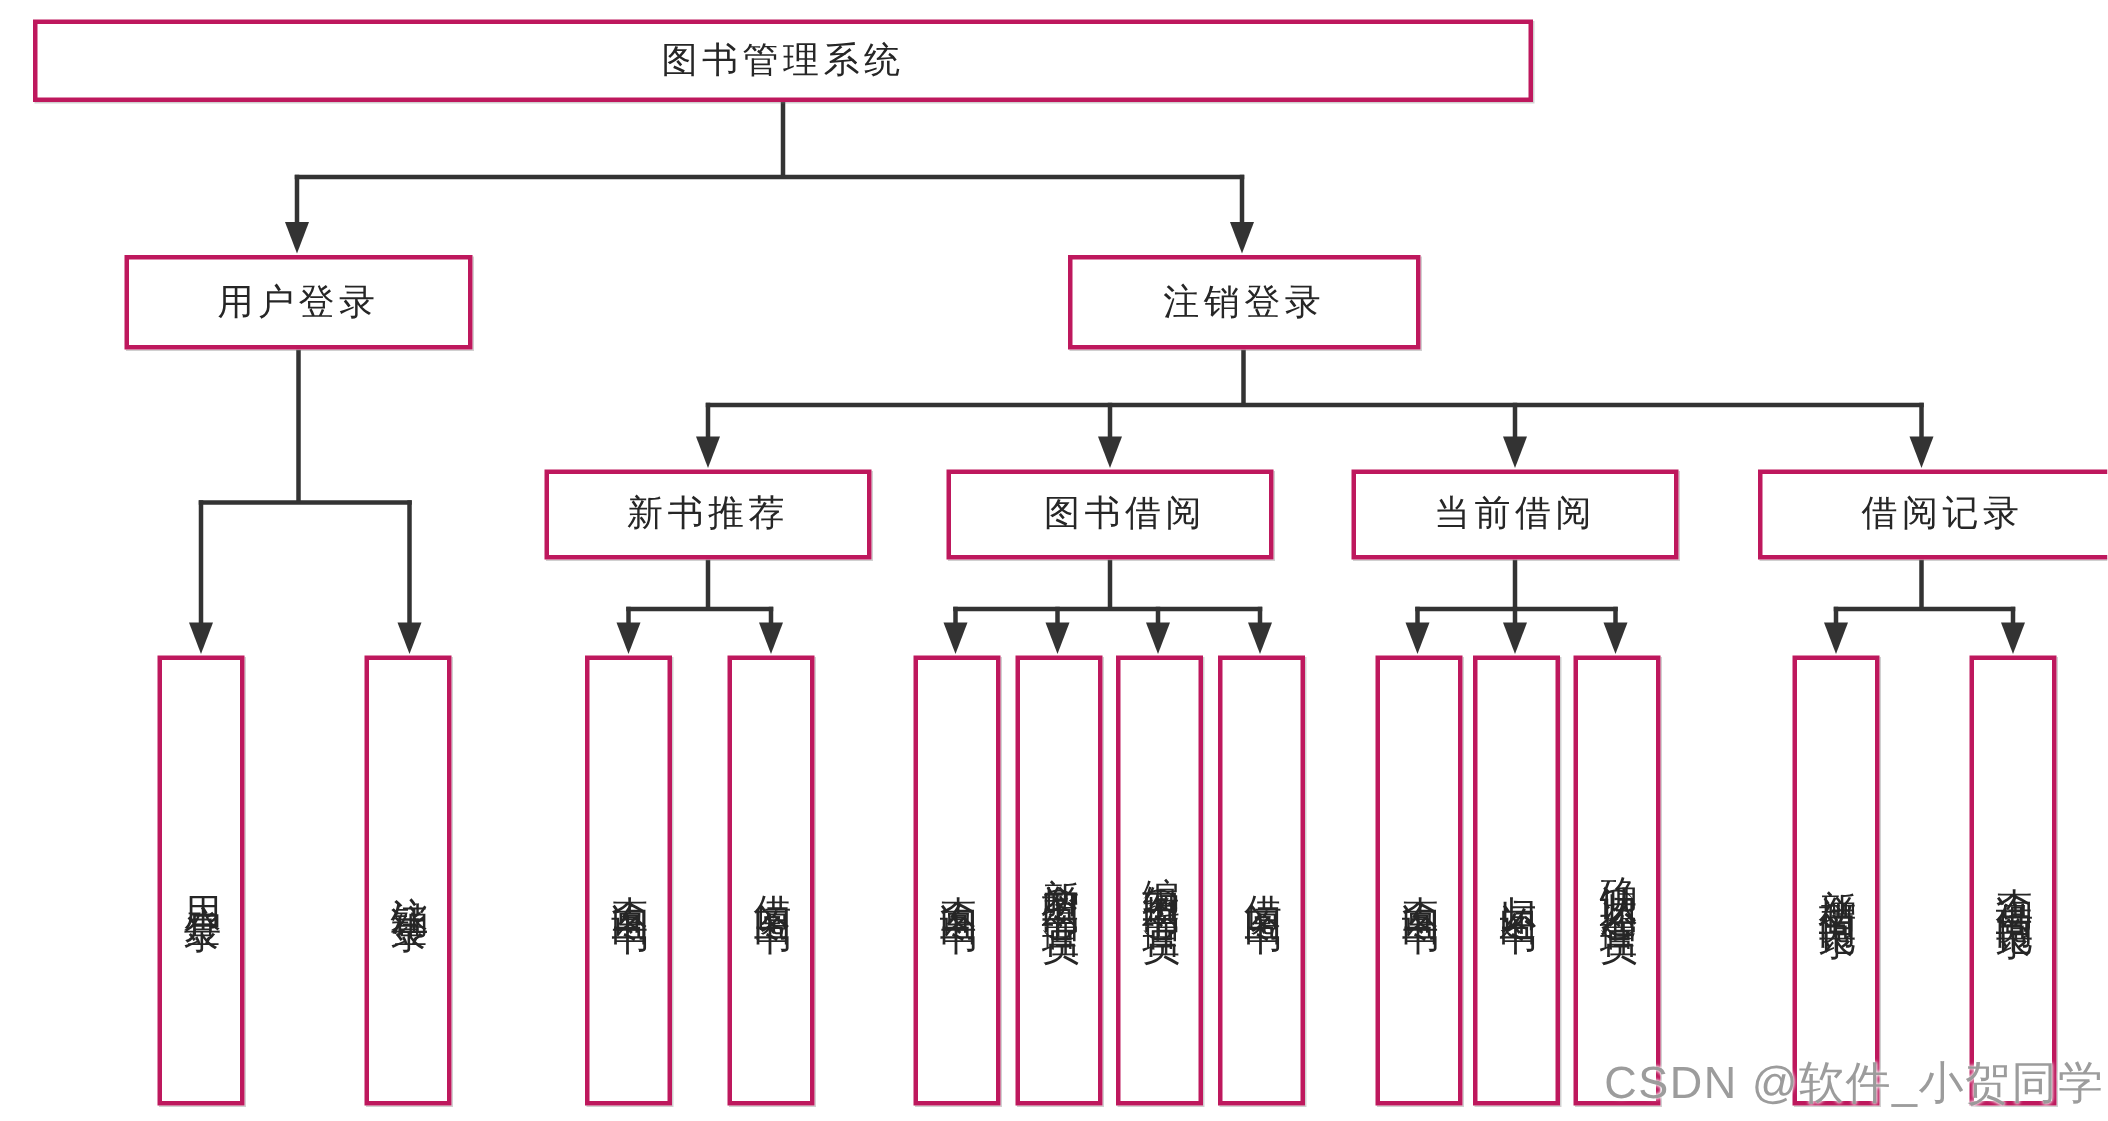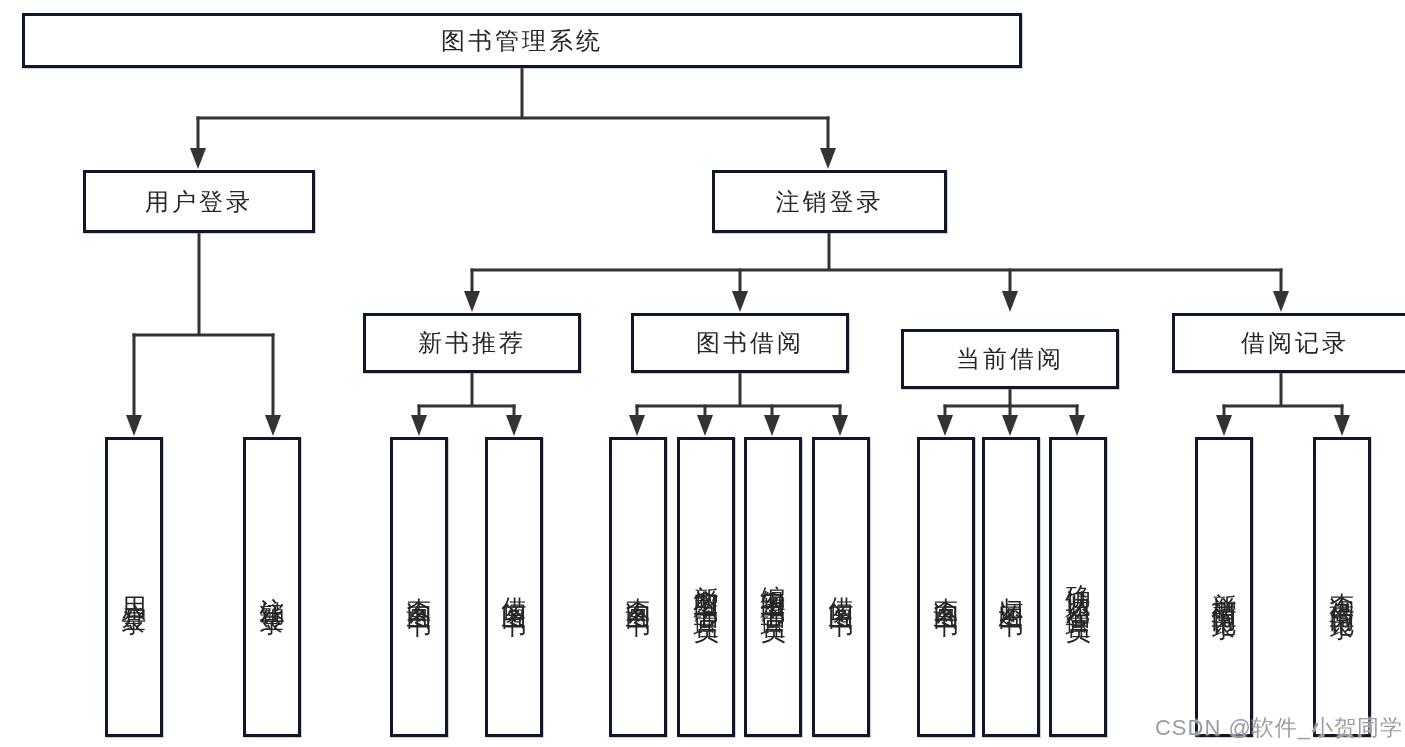--- a/index.html
+++ b/index.html
@@ -14,21 +14,21 @@
   #connectors {
     position: absolute;
     left: 0; top: 0;
     width: 1405px; height: 747px;
     z-index: 1;
   }
   .box {
     position: absolute;
     box-sizing: border-box;
     background: #ffffff;
-    border: 3px solid #0f172a;
+    border: 3px solid #be185d;
     display: flex;
     align-items: center;
     justify-content: center;
     z-index: 2;
     box-shadow: 1px 1px 0 rgba(120,120,120,0.35);
   }
   .hlabel {
     font-size: 24px;
     letter-spacing: 3px;
     color: #262626;
@@ -42,21 +42,21 @@
     letter-spacing: 5px;
     color: #262626;
     line-height: 1;
     white-space: nowrap;
   }
   #watermark {
     position: absolute;
     right: 2px;
     bottom: 4px;
     z-index: 3;
-    font-size: 22px;
+    font-size: 30px;
     color: rgba(148,148,148,0.92);
     text-shadow: 0 0 3px #ffffff, 0 0 2px #ffffff;
     letter-spacing: 1px;
     white-space: nowrap;
   }
 </style>
 </head>
 <body>
 
 <div id="canvas">
@@ -137,21 +137,21 @@
   <div class="box" style="left:712px;top:170px;width:235px;height:63px;">
     <span class="hlabel">注销登录</span>
   </div>
 
   <div class="box" style="left:363px;top:313px;width:218px;height:60px;font-family:Liberation Serif, serif;">
     <span class="hlabel">新书推荐</span>
   </div>
   <div class="box" style="left:631px;top:313px;width:218px;height:60px;padding-left:20px;">
     <span class="hlabel">图书借阅</span>
   </div>
-  <div class="box" style="left:901px;top:329px;width:218px;height:60px;">
+  <div class="box" style="left:901px;top:313px;width:218px;height:60px;">
     <span class="hlabel">当前借阅</span>
   </div>
   <div class="box" style="left:1172px;top:313px;width:246px;height:60px;">
     <span class="hlabel">借阅记录</span>
   </div>
 
   <div class="box" style="left:105px;top:437px;width:58px;height:300px;">
     <span class="vlabel">用户登录</span>
   </div>
   <div class="box" style="left:243px;top:437px;width:58px;height:300px;">

